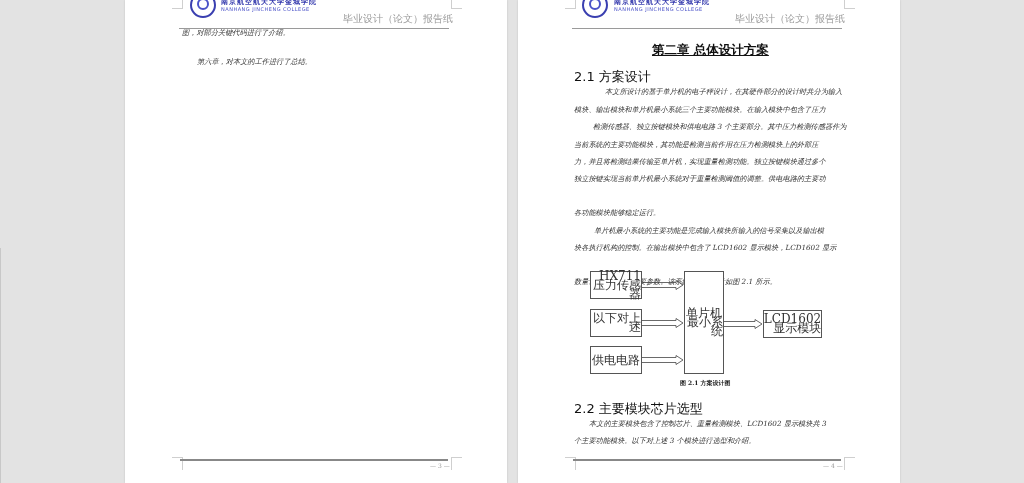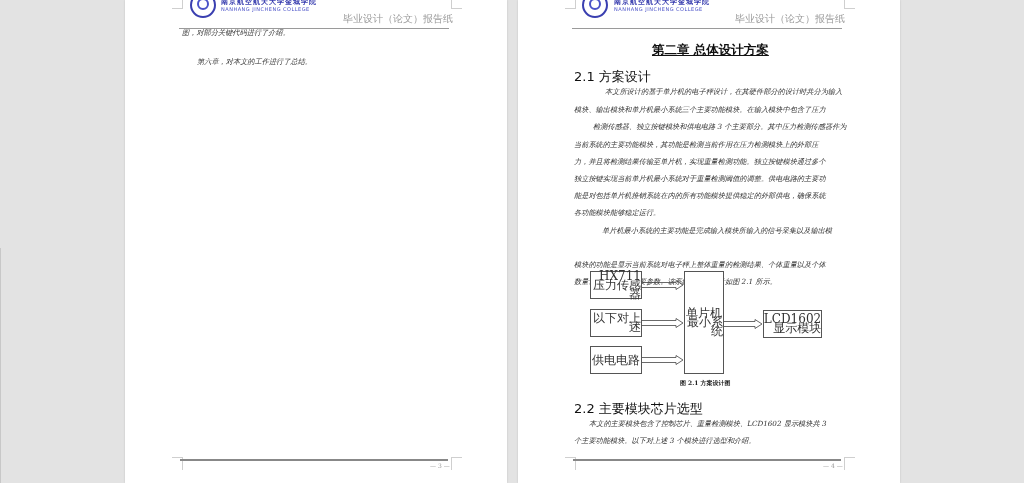--- a/index.html
+++ b/index.html
@@ -73,25 +73,24 @@
 
   <div class="chapter-title" style="left:134px;top:42px;text-decoration:underline;">第二章  总体设计方案</div>
   <div class="sec-title" style="left:56px;top:68px;">2.1 方案设计</div>
 
   <div class="p" style="left:71px;top:86px;margin-left:16px;">本文所设计的基于单片机的电子秤设计，在其硬件部分的设计时共分为输入</div>
   <div class="p" style="left:56px;top:104px;">模块、输出模块和单片机最小系统三个主要功能模块。在输入模块中包含了压力</div>
   <div class="p" style="left:66px;top:121px;margin-left:9px;">检测传感器、独立按键模块和供电电路 3 个主要部分。其中压力检测传感器作为</div>
   <div class="p" style="left:56px;top:139px;">当前系统的主要功能模块，其功能是检测当前作用在压力检测模块上的外部压</div>
   <div class="p" style="left:56px;top:173px;">独立按键实现当前单片机最小系统对于重量检测阈值的调整。供电电路的主要功</div>
   <div class="p" style="left:56px;top:156px;">力，并且将检测结果传输至单片机，实现重量检测功能。独立按键模块通过多个</div>
-  <div class="p" style="left:56px;top:190px;">能是对包括单片机推销系统在内的所有功能模块提供稳定的外部供电，确保系统</div>
   <div class="p" style="left:56px;top:207px;">各功能模块能够稳定运行。</div>
 
-  <div class="p" style="left:84px;top:225px;">单片机最小系统的主要功能是完成输入模块所输入的信号采集以及输出模</div>
-  <div class="p" style="left:56px;top:259px;">模块的功能是显示当前系统对电子秤上整体重量的检测结果、个体重量以及个体</div>
+  <div class="p" style="left:76px;top:225px;">单片机最小系统的主要功能是完成输入模块所输入的信号采集以及输出模</div>
+  <div class="p" style="left:56px;top:242px;">块各执行机构的控制。在输出模块中包含了 LCD1602 显示模块，LCD1602 显示</div>
   <div class="p" style="left:56px;top:276px;">数量计算结果三个主要参数。该系统的方案设计如图 2.1 所示。</div>
 
   <div>
     <div class="box" style="left:72px;top:271px;width:52px;height:28px;">HX711压力传感器</div>
     <div class="box" style="left:72px;top:309px;width:52px;height:28px;">以下对上述</div>
     <div class="box" style="left:72px;top:346px;width:52px;height:28px;">供电电路</div>
     <div class="box" style="left:166px;top:271px;width:40px;height:103px;flex-direction:column;">
       <span>单片机</span>
       <span>最小系统</span>
     </div>

